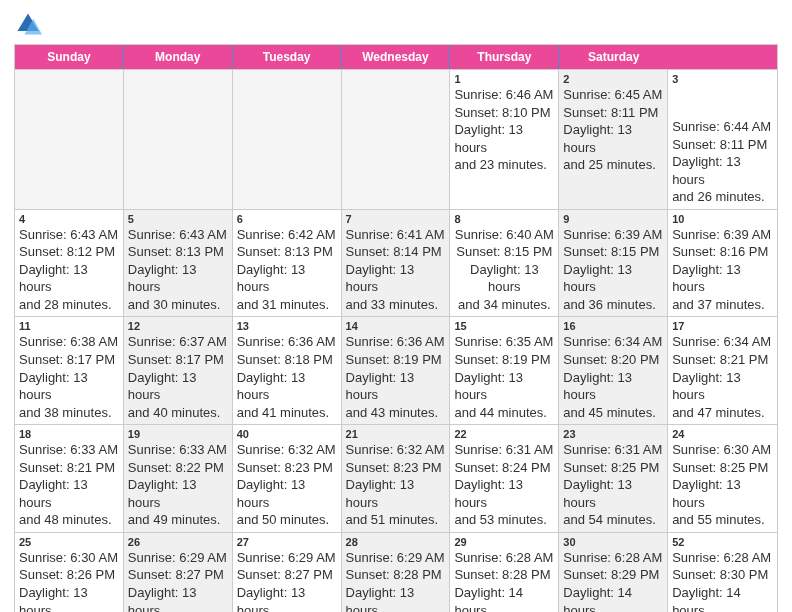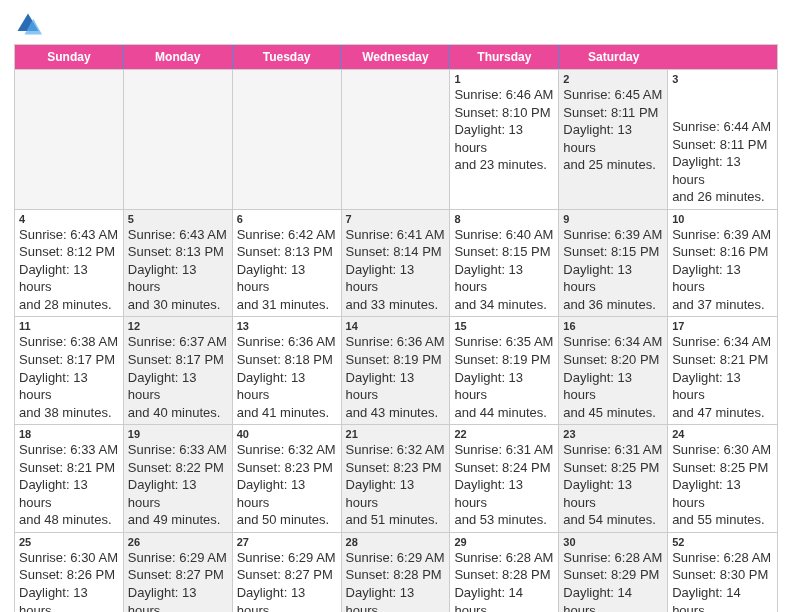--- a/index.html
+++ b/index.html
@@ -198,21 +198,21 @@
           </div>
           <div class="cal-cell shaded">
             <span class="day-number">7</span>
             <div class="day-info" style="white-space: pre-line;">Sunrise: 6:41 AM
 Sunset: 8:14 PM
 Daylight: 13 hours
 and 33 minutes.</div>
           </div>
           <div class="cal-cell">
             <span class="day-number">8</span>
-            <div class="day-info" style="white-space: pre-line;">Sunrise: 6:40 AM
+            <div class="day-info" style="white-space: pre-line; text-align: center;">Sunrise: 6:40 AM
 Sunset: 8:15 PM
 Daylight: 13 hours
 and 34 minutes.</div>
           </div>
           <div class="cal-cell shaded">
             <span class="day-number">9</span>
             <div class="day-info" style="white-space: pre-line;">Sunrise: 6:39 AM
 Sunset: 8:15 PM
 Daylight: 13 hours
 and 36 minutes.</div>

